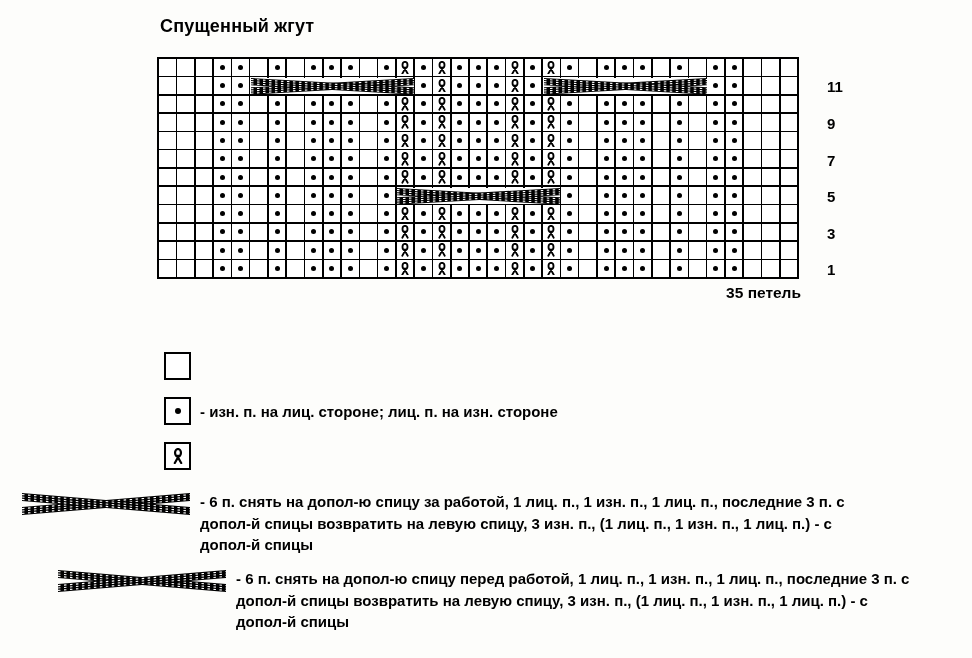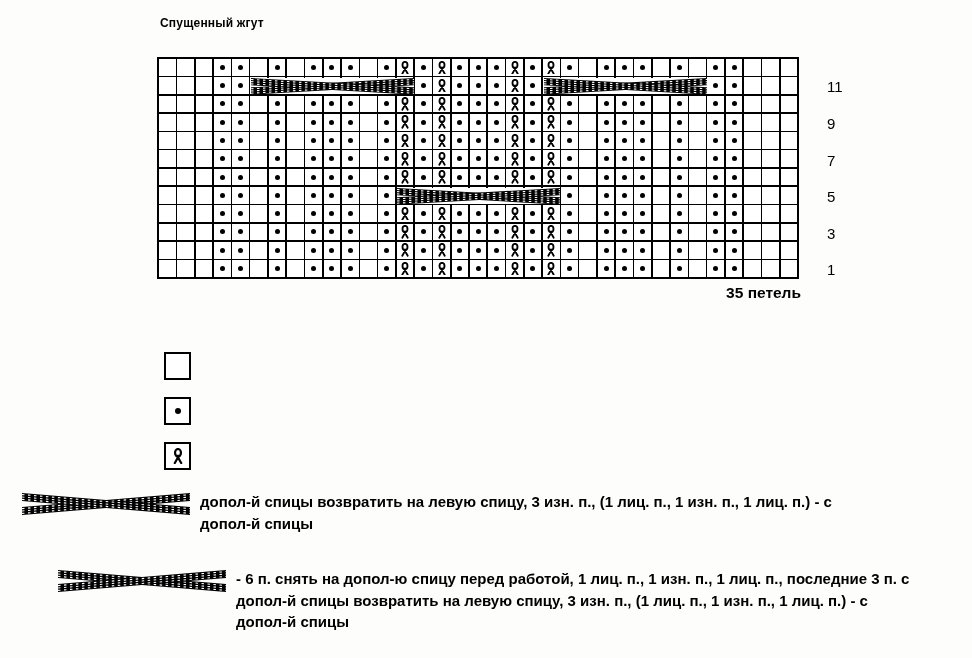--- a/index.html
+++ b/index.html
@@ -1,33 +1,33 @@
 <!DOCTYPE html>
 <html><head>
 <meta charset="utf-8">
 <style>
   html,body{margin:0;padding:0;background:#e8e8e8;}
   .page{
     position:relative;width:972px;height:658px;background:#fdfdfb;
     font-family:"Liberation Sans",sans-serif;color:#000;overflow:hidden;
   }
-  .title{position:absolute;left:160px;top:16px;font-size:12px;font-weight:bold;margin:0;letter-spacing:.2px;}
+  .title{position:absolute;left:160px;top:16px;font-size:18px;font-weight:bold;margin:0;letter-spacing:.2px;}
   .chart-wrap{position:absolute;left:157px;top:57px;}
   .grid{
     position:absolute;left:0;top:0;
     display:grid;grid-template-columns:repeat(35,16.7px);grid-auto-rows:16.7px;
     gap:1.6px;background:#000;border:2.5px solid #000;
   }
   .cell{background:#fff;display:flex;align-items:center;justify-content:center;}
   .dot{width:5px;height:5px;border-radius:50%;background:#000;}
   .cable-overlay{position:absolute;background:#fff;z-index:2;line-height:0;}
   .cable-overlay svg{display:block;}
   .row-numbers{position:absolute;left:656px;top:2.5px;width:40px;}
   .row-num{height:18.3px;display:flex;align-items:center;padding-left:14px;
-           font-weight:normal;font-size:15px;}
+           font-weight:bold;font-size:15px;}
   .stitch-label{position:absolute;left:0;top:227px;width:644px;text-align:right;
                 font-weight:bold;font-size:15.5px;}
   .legend-item{position:absolute;left:0;width:972px;height:70px;}
   .sym-box{position:absolute;left:164px;top:0;width:23px;height:24px;border:2.5px solid #000;
            background:#fff;display:flex;align-items:center;justify-content:center;}
   .sym-cable{position:absolute;left:22px;top:3px;line-height:0;}
   .legend-text{position:absolute;left:200px;top:0;width:765px;font-size:15px;font-weight:bold;}
   .legend-text.single{line-height:29px;}
   .legend-text.multi{line-height:21.7px;top:1px;}
 </style>
@@ -1152,20 +1152,23 @@
   </div>
 
   <div id="legend">
       <div class="legend-item" style="top: 352px;">
         <span class="sym-box"></span>
       </div>
       <div class="legend-item" style="top: 397px;">
         <span class="sym-box">
           <span class="dot" style="width: 6px; height: 6px;"></span>
         </span>
+        <div class="legend-text single">
+          <div>- изн. п. на лиц. стороне; лиц. п. на изн. стороне</div>
+        </div>
       </div>
       <div class="legend-item" style="top: 442px;">
         <span class="sym-box">
           <svg width="12" height="16" viewBox="0 0 10 14">
             <ellipse cx="5" cy="4.2" rx="2.6" ry="3.3" fill="none" stroke="#000" stroke-width="1.9"></ellipse>
             <path d="M5.9,6.7 L2.2,13.2 M4.1,6.7 L7.8,13.2" stroke="#000" stroke-width="1.9" fill="none" stroke-linecap="round"></path>
           </svg>
         </span>
       </div>
       <div class="legend-item" style="top: 490px;">
@@ -1173,20 +1176,21 @@
             <polygon points="0,14 0,22 168,8 168,0" fill="#000"></polygon>
             <line x1="0" y1="15.6" x2="168" y2="1.6" stroke="#fff" stroke-width="1.1" stroke-dasharray="2.5 3.5"></line>
             <line x1="0" y1="18" x2="168" y2="4" stroke="#fff" stroke-width="1.1" stroke-dasharray="2.5 3.5"></line>
             <line x1="0" y1="20.4" x2="168" y2="6.4" stroke="#fff" stroke-width="1.1" stroke-dasharray="2.5 3.5"></line>
             <polygon points="0,0 0,8 168,22 168,14" fill="#000"></polygon>
             <line x1="0" y1="1.6" x2="168" y2="15.6" stroke="#fff" stroke-width="1.1" stroke-dasharray="2.5 3.5"></line>
             <line x1="0" y1="4" x2="168" y2="18" stroke="#fff" stroke-width="1.1" stroke-dasharray="2.5 3.5"></line>
             <line x1="0" y1="6.4" x2="168" y2="20.4" stroke="#fff" stroke-width="1.1" stroke-dasharray="2.5 3.5"></line>
           </svg></span>
         <div class="legend-text multi">
+          <div>- 6 п. снять на допол-ю спицу за работой, 1 лиц. п., 1 изн. п., 1 лиц. п., последние 3 п. с</div>
           <div>допол-й спицы возвратить на левую спицу, 3 изн. п., (1 лиц. п., 1 изн. п., 1 лиц. п.) - с</div>
           <div>допол-й спицы</div>
         </div>
       </div>
       <div class="legend-item" style="top: 567px; margin-left: 36px;">
         <span class="sym-cable"><svg width="168" height="22" viewBox="0 0 168 22" preserveAspectRatio="none">
             <polygon points="0,0 0,8 168,22 168,14" fill="#000"></polygon>
             <line x1="0" y1="1.6" x2="168" y2="15.6" stroke="#fff" stroke-width="1.1" stroke-dasharray="2.5 3.5"></line>
             <line x1="0" y1="4" x2="168" y2="18" stroke="#fff" stroke-width="1.1" stroke-dasharray="2.5 3.5"></line>
             <line x1="0" y1="6.4" x2="168" y2="20.4" stroke="#fff" stroke-width="1.1" stroke-dasharray="2.5 3.5"></line>

